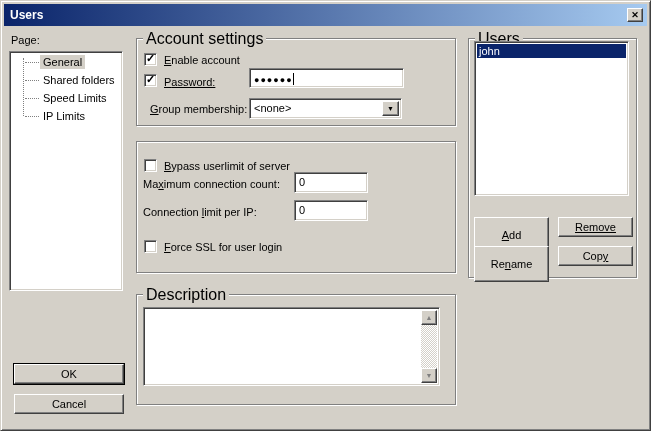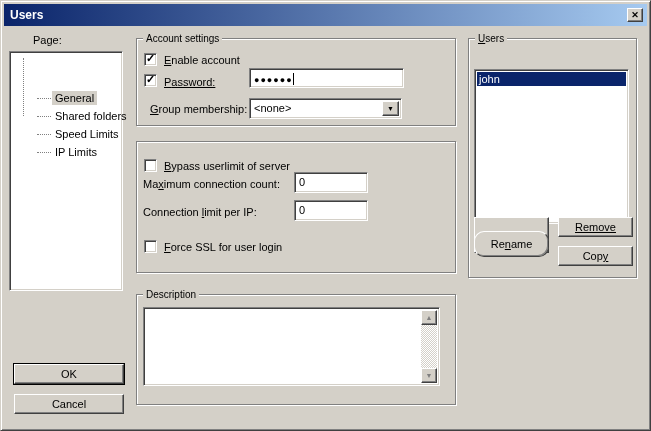--- a/index.html
+++ b/index.html
@@ -19,35 +19,35 @@
     display:flex;align-items:center;justify-content:center;
     font-size:9px;font-weight:bold;line-height:1;cursor:default;}
   .sunken{background:#fff;border:1px solid;border-color:#808080 #fff #fff #808080;
     box-shadow:inset 1px 1px 0 #404040, inset -1px -1px 0 #d4d0c8;}
   .btn{background:#d4d0c8;border:1px solid;border-color:#fff #404040 #404040 #fff;
     box-shadow:inset -1px -1px 0 #808080;
     display:flex;align-items:center;justify-content:center;font-size:11px;cursor:default;}
   .btn.default{box-shadow:0 0 0 1px #000, inset -1px -1px 0 #808080;}
   .groupbox{border:1px solid #808080;box-shadow:1px 1px 0 #fff, inset 1px 1px 0 #fff;}
   .group-caption{position:absolute;top:-7px;left:6px;background:#d4d0c8;
-    padding:0 3px;font-size:10px;line-height:13px;white-space:nowrap;}
+    padding:0 3px;font-size:16px;line-height:13px;white-space:nowrap;}
   .label{position:absolute;white-space:nowrap;line-height:13px;}
   .checkbox{position:absolute;width:13px;height:13px;background:#fff;
     border:1px solid;border-color:#808080 #fff #fff #808080;
     box-shadow:inset 1px 1px 0 #404040, inset -1px -1px 0 #d4d0c8;
     font-size:11px;line-height:10px;text-align:center;font-weight:bold;cursor:default;}
   .checkbox span{position:relative;top:-1px;}
   .field{position:absolute;padding:2px 4px;line-height:14px;white-space:nowrap;overflow:hidden;}
   .pw-dots{font-size:9px;letter-spacing:1px;position:relative;top:1px;}
   .caret{display:inline-block;width:1px;height:12px;background:#000;vertical-align:middle;margin-left:0px;}
   .combo-btn{position:absolute;right:2px;top:2px;bottom:2px;width:17px;
     background:#d4d0c8;border:1px solid;border-color:#fff #404040 #404040 #fff;
     box-shadow:inset -1px -1px 0 #808080;
     display:flex;align-items:center;justify-content:center;font-size:7px;}
-  .tree-row{position:absolute;left:14px;right:2px;height:18px;display:flex;align-items:center;margin-top:36px;}
+  .tree-row{position:absolute;left:2px;right:2px;height:18px;display:flex;align-items:center;}
   .tree-stub{position:absolute;left:13px;width:14px;top:9px;border-top:1px dotted #808080;}
   .tree-vline{position:absolute;border-left:1px dotted #808080;}
   .tree-label{position:absolute;left:28px;padding:1px 3px;white-space:nowrap;}
   .tree-label.sel{background:#d4d0c8;}
   .list-item-sel{position:absolute;left:2px;right:2px;top:2px;height:14px;
     background:#0a246a;color:#fff;padding:1px 2px;line-height:12px;}
   .sb{position:absolute;right:2px;top:2px;bottom:2px;width:16px;
     background:repeating-conic-gradient(#ffffff 0% 25%, #d4d0c8 0% 50%) 0 0/2px 2px;}
   .sb-btn{position:absolute;left:0;width:16px;height:15px;background:#d4d0c8;
     border:1px solid;border-color:#fff #404040 #404040 #fff;
@@ -60,21 +60,21 @@
 
 <div class="window">
 
   <div class="titlebar">
     <span class="title-text">Users</span>
     <span class="win-btn">
         <span>✕</span>
       </span>
   </div>
 
-  <div class="label" style="left:10px;top:33px;margin-left:22px;">Page:</div>
+  <div class="label" style="left:10px;top:33px;">Page:</div>
   <div class="abs sunken" style="left:8px;top:50px;width:114px;height:240px;">
     <div class="tree-vline" style="left:13px;top:6px;height:58px;"></div>
     <div class="tree-row" style="top:1px;">
       <span class="tree-stub"></span>
       <span class="tree-label sel">General</span>
     </div>
     <div class="tree-row" style="top:19px;">
       <span class="tree-stub"></span>
       <span class="tree-label">Shared folders</span>
     </div>
@@ -138,29 +138,29 @@
         </span>
       <span class="sb-btn" style="bottom:0;">
           <span>▼</span>
         </span>
     </div>
   </div>
 
   <div class="abs groupbox" style="left:467px;top:37px;width:169px;height:240px;">
     <span class="group-caption"><span></span><u>U</u><span>sers</span></span>
   </div>
-  <div class="abs sunken" style="left:473px;top:68px;width:155px;height:155px;">
+  <div class="abs sunken" style="left:473px;top:40px;width:155px;height:155px;">
     <div class="list-item-sel"><span>john</span></div>
   </div>
   <div class="abs btn" style="left:473px;top:216px;width:75px;height:36px;">
     <span><span></span><u>A</u><span>dd</span></span>
   </div>
   <div class="abs btn" style="left:557px;top:216px;width:75px;height:20px;text-decoration:underline;">
     <span><span></span><u>R</u><span>emove</span></span>
   </div>
-  <div class="abs btn" style="left:473px;top:230px;width:75px;height:26px;border-radius:10px;">
+  <div class="abs btn" style="left:473px;top:245px;width:75px;height:36px;">
     <span><span>Re</span><u>n</u><span>ame</span></span>
   </div>
   <div class="abs btn" style="left:557px;top:245px;width:75px;height:20px;">
     <span><span>Cop</span><u>y</u><span></span></span>
   </div>
 
 </div>
 
 </body></html>

